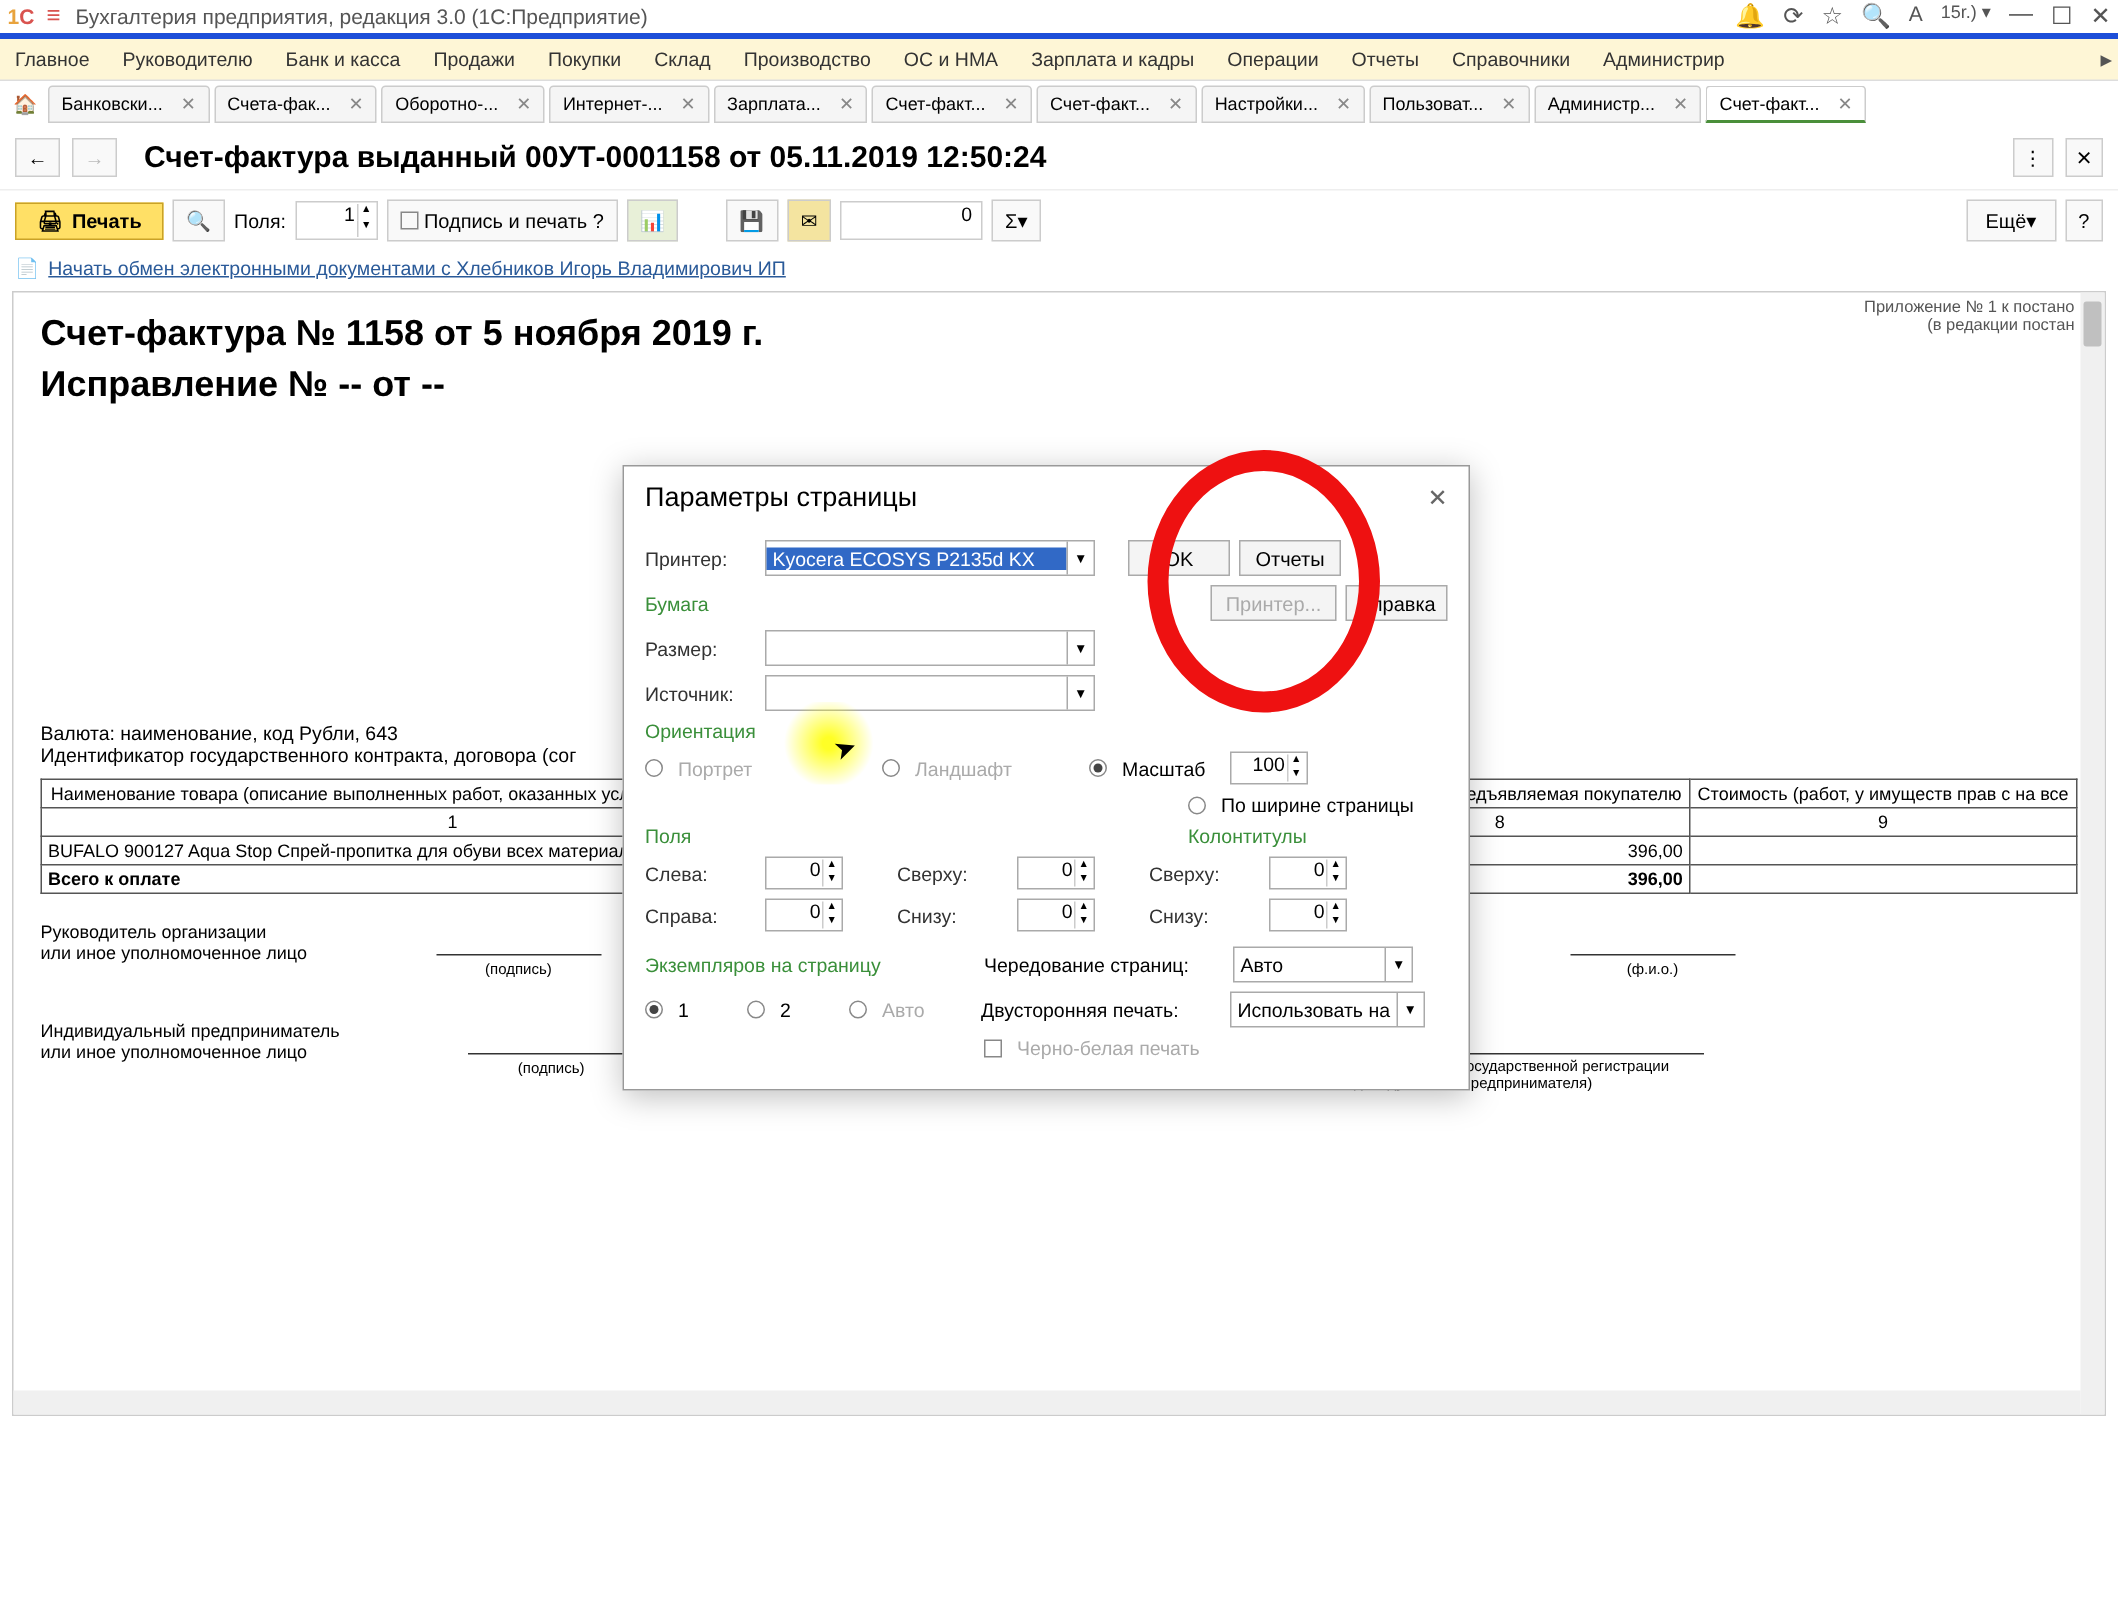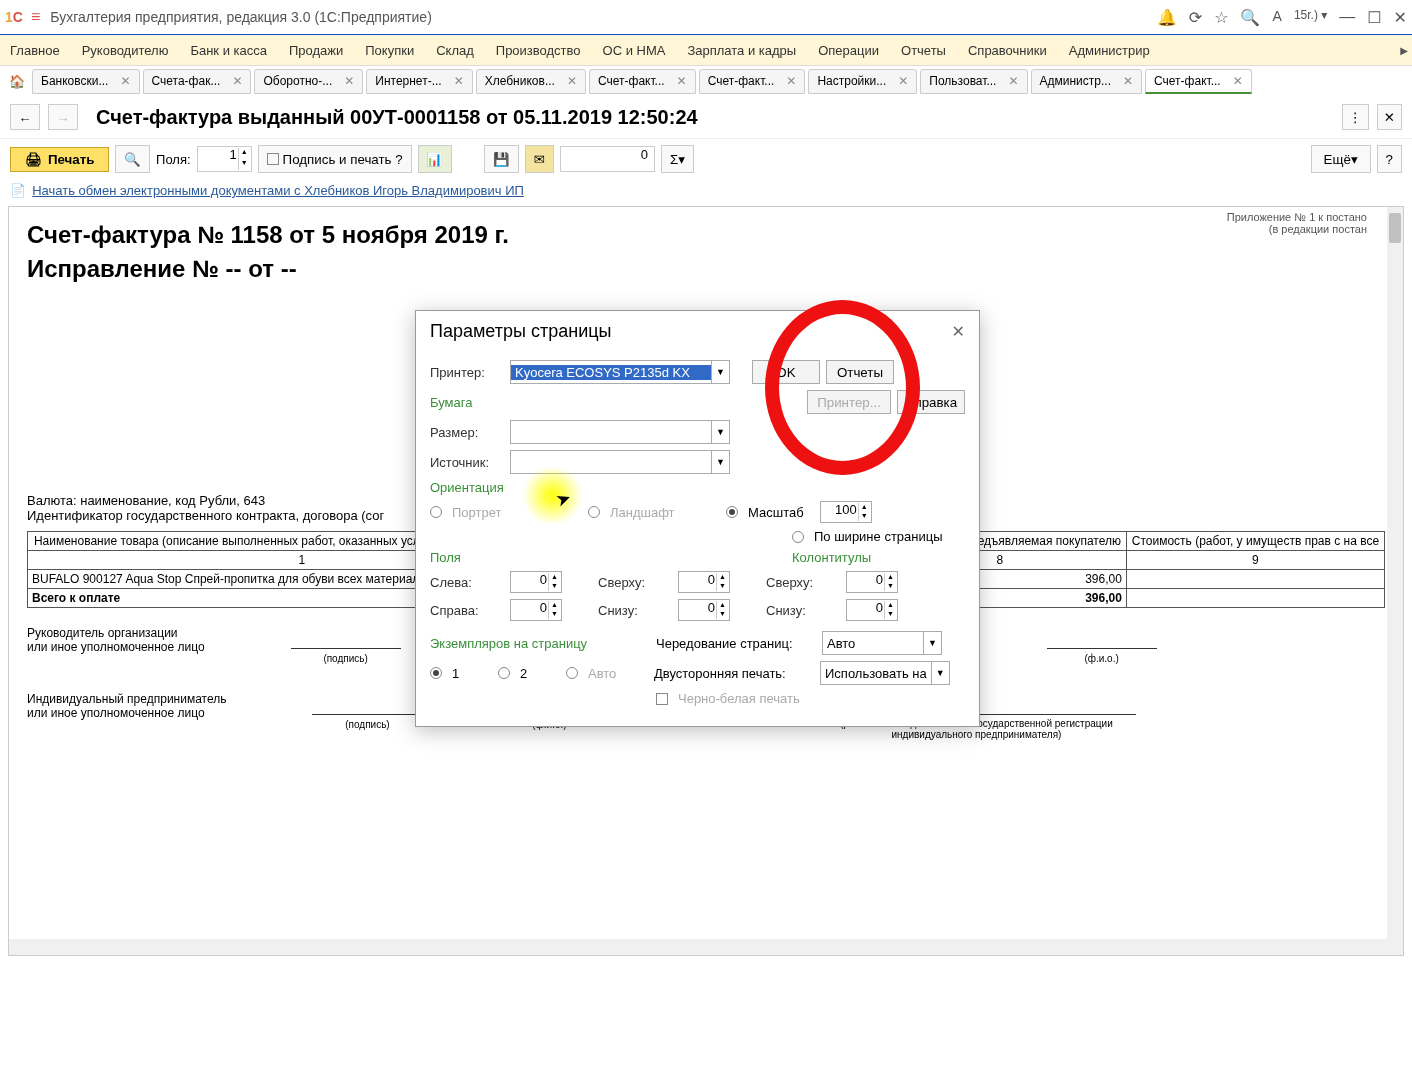--- a/index.html
+++ b/index.html
@@ -1,27 +1,27 @@
 <!DOCTYPE html>
 <html><head>
 <meta charset="utf-8">
 <style>
 * { box-sizing: border-box; margin: 0; padding: 0; font-family: Arial, sans-serif; }
 body { background: #fff; font-size: 13px; overflow: hidden; width: 1412px; height: 1080px; position: relative; }
 
 
-.titlebar { height: 34px; display: flex; align-items: center; padding: 0 5px; background: #fff; }
+.titlebar { height: 22px; display: flex; align-items: center; padding: 0 5px; background: #fff; }
 .logo-1c { color: #e8a33d; font-weight: bold; font-size: 14px; margin-right: 8px; }
 .hamburger { color: #d9534f; font-size: 16px; margin-right: 10px; cursor: pointer; }
 .titlebar-text { flex: 1; color: #555; font-size: 14px; }
 .titlebar-icons { display: flex; gap: 12px; color: #555; }
 .titlebar-icons span { cursor: pointer; font-size: 16px; }
 
 
-.mainmenu { height: 32px; background: #fef6d6; border-top: 1px solid #1d4ed8; border-bottom: 1px solid #ddd; display: flex; align-items: center; padding: 0 10px; gap: 22px; overflow: hidden; }
+.mainmenu { height: 32px; background: #fef6d6; border-top: 4px solid #1d4ed8; border-bottom: 1px solid #ddd; display: flex; align-items: center; padding: 0 10px; gap: 22px; overflow: hidden; }
 .mainmenu-item { color: #333; cursor: pointer; white-space: nowrap; }
 .arrow-right { position: absolute; right: 4px; color: #555; font-size: 10px; }
 
 
 .tabsbar { height: 30px; display: flex; align-items: center; padding: 0 5px; gap: 3px; }
 .home-tab { width: 24px; height: 24px; display: flex; align-items: center; justify-content: center; cursor: pointer; border: 1px solid transparent; }
 .tab { display: flex; align-items: center; gap: 12px; padding: 4px 8px; border: 1px solid #ccc; border-radius: 3px 3px 0 0; background: #f5f5f5; cursor: pointer; font-size: 12px; }
 .tab.active { background: #fff; border-bottom: 2px solid #4a8f3a; }
 .tab-close { font-size: 12px; color: #888; }
 
@@ -44,21 +44,21 @@
 
 .linkrow { padding: 4px 10px; display: flex; align-items: center; gap: 6px; }
 .linkrow a { color: #2a5a99; text-decoration: underline; font-size: 13px; }
 
 
 .docwrap { position: relative; margin: 4px 8px; border: 1px solid #ccc; height: 750px; }
 .scroll-v { position: absolute; right: 0; top: 0; bottom: 0; width: 16px; background: #f0f0f0; }
 .scroll-thumb { position: absolute; right: 2px; top: 6px; width: 12px; height: 30px; background: #c0c0c0; border-radius: 2px; }
 .scroll-h { position: absolute; left: 0; right: 16px; bottom: 0; height: 16px; background: #f0f0f0; }
 .docinner { padding: 14px 18px; position: relative; }
-.annot-r { position: absolute; right: 36px; top: 4px; font-size: 11px; color: #555; text-align: right; }
+.annot-r { position: absolute; right: 20px; top: 4px; font-size: 11px; color: #555; text-align: right; }
 .doc-h { font-size: 24px; font-weight: bold; margin-bottom: 6px; }
 .meta { font-size: 13px; margin-top: 210px; }
 
 .tbl { border-collapse: collapse; margin-top: 8px; width: 100%; font-size: 12px; }
 .tbl th, .tbl td { border: 1px solid #555; padding: 2px 4px; vertical-align: middle; }
 .tbl th { font-weight: normal; text-align: center; }
 .tbl .num { text-align: center; }
 .tbl .right { text-align: right; }
 .total-row td { font-weight: bold; }
 
@@ -145,21 +145,21 @@
       </div>
       <div class="tab">
         <span>Оборотно-...</span>
         <span class="tab-close">✕</span>
       </div>
       <div class="tab">
         <span>Интернет-...</span>
         <span class="tab-close">✕</span>
       </div>
       <div class="tab">
-        <span>Хлебников...</span>
+        <span>Зарплата...</span>
         <span class="tab-close">✕</span>
       </div>
       <div class="tab">
         <span>Счет-факт...</span>
         <span class="tab-close">✕</span>
       </div>
       <div class="tab">
         <span>Счет-факт...</span>
         <span class="tab-close">✕</span>
       </div>

